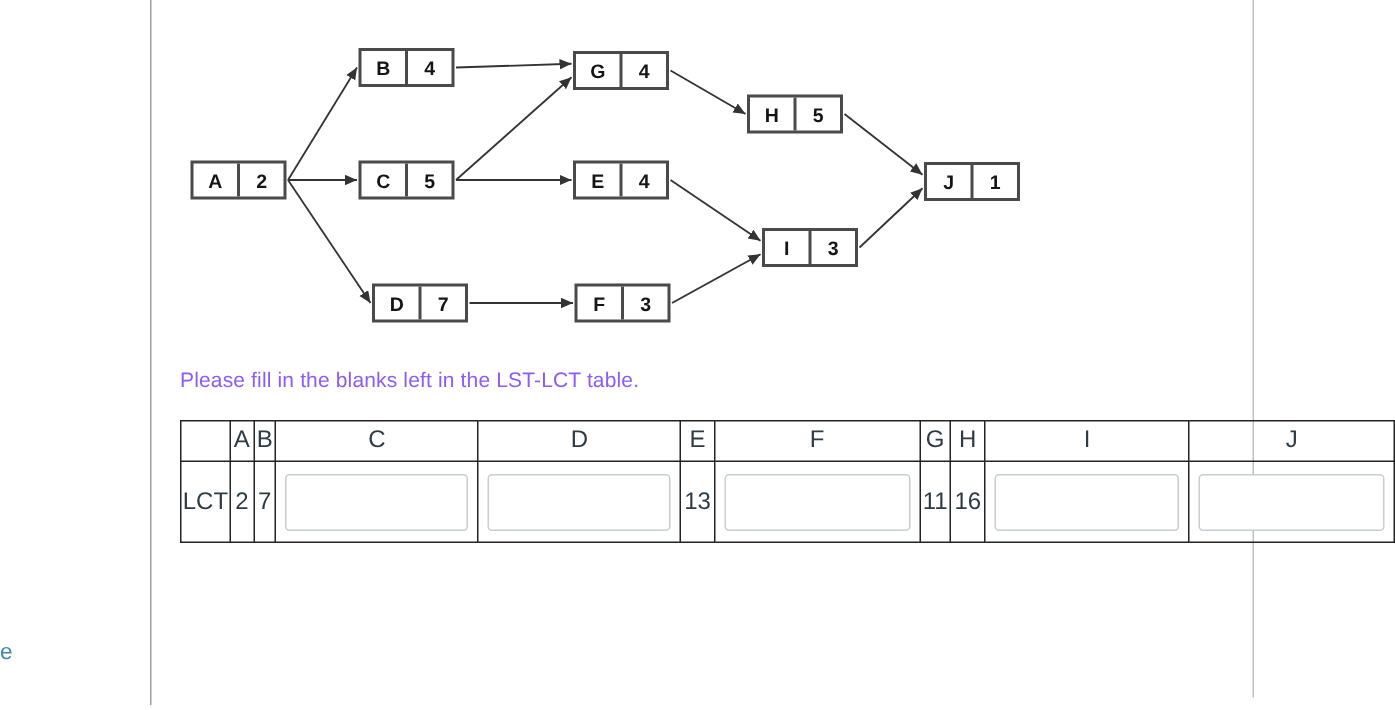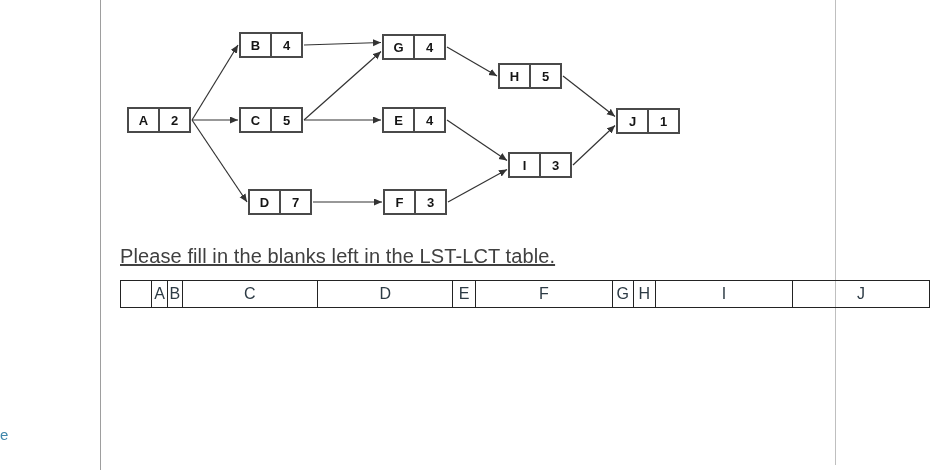--- a/index.html
+++ b/index.html
@@ -14,22 +14,22 @@
   
   #diagram { position:absolute; left:0; top:0; width:930px; height:245px; }
   #edges   { position:absolute; left:0; top:0; }
   .node { position:absolute; width:64px; height:26px; display:flex;
           background:#fff; border:2px solid #4a4a4a; }
   .node-cell { flex:1; display:flex; align-items:center; justify-content:center;
                font-size:13px; font-weight:bold; color:#151515; }
   .node-cell.letter { border-right:2px solid #4a4a4a; }
 
   
-  .question { position:absolute; left:120px; top:245px; font-size:20px;
-              color:#404040; letter-spacing:0.1px;text-decoration:underline; }
+  .question { position:absolute; left:120px; top:245px; font-size:14px;
+              color:#8b5cf6; letter-spacing:0.1px; }
 
   
   table#lst-lct-table { position:absolute; left:120px; top:280px;
           border-collapse:collapse; table-layout:fixed; background:transparent; }
   #lst-lct-table th, #lst-lct-table td {
           border:1px solid #232323; padding:0; text-align:center;
           font-size:16px; font-weight:normal; color:#2d3b45;
           background:transparent; vertical-align:middle; }
   #lst-lct-table thead tr { height:27px; }
   #lst-lct-table tbody tr { height:54px; }
@@ -135,16 +135,39 @@
         <th>D</th>
         <th>E</th>
         <th>F</th>
         <th>G</th>
         <th>H</th>
         <th>I</th>
         <th>J</th>
       </tr>
     </thead>
   <tbody id="table-body">
+      <tr>
+        <th>LCT</th>
+        <td>2</td>
+        <td>7</td>
+        <td>
+          <input type="text" class="answer" style="">
+        </td>
+        <td>
+          <input type="text" class="answer" style="">
+        </td>
+        <td>13</td>
+        <td>
+          <input type="text" class="answer" style="">
+        </td>
+        <td>11</td>
+        <td>16</td>
+        <td>
+          <input type="text" class="answer" style="">
+        </td>
+        <td>
+          <input type="text" class="answer" style="">
+        </td>
+      </tr>
     </tbody>
 </table>
 
 <span class="cut-link">e</span>
 
 </body></html>

